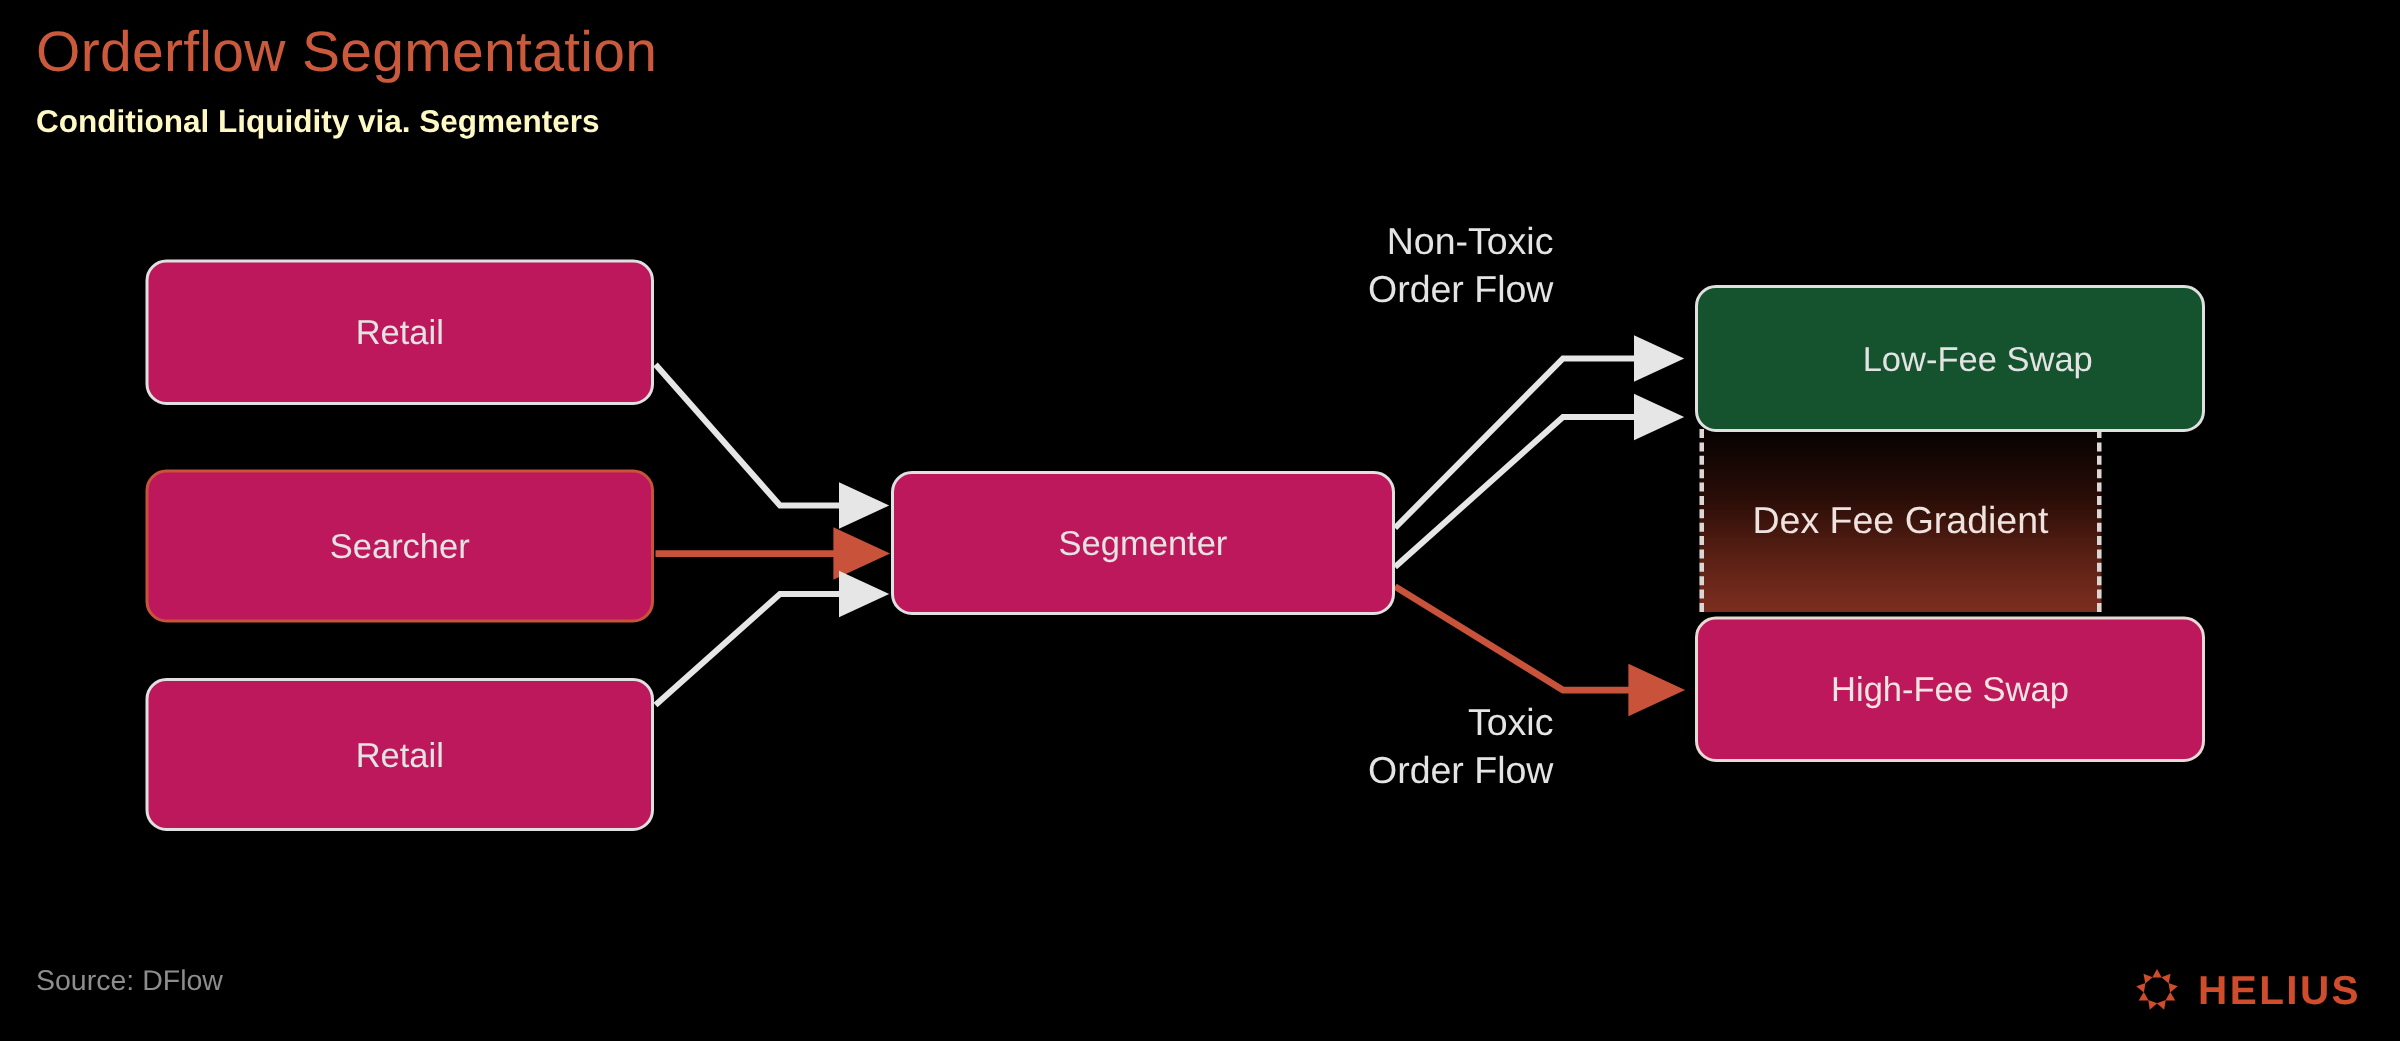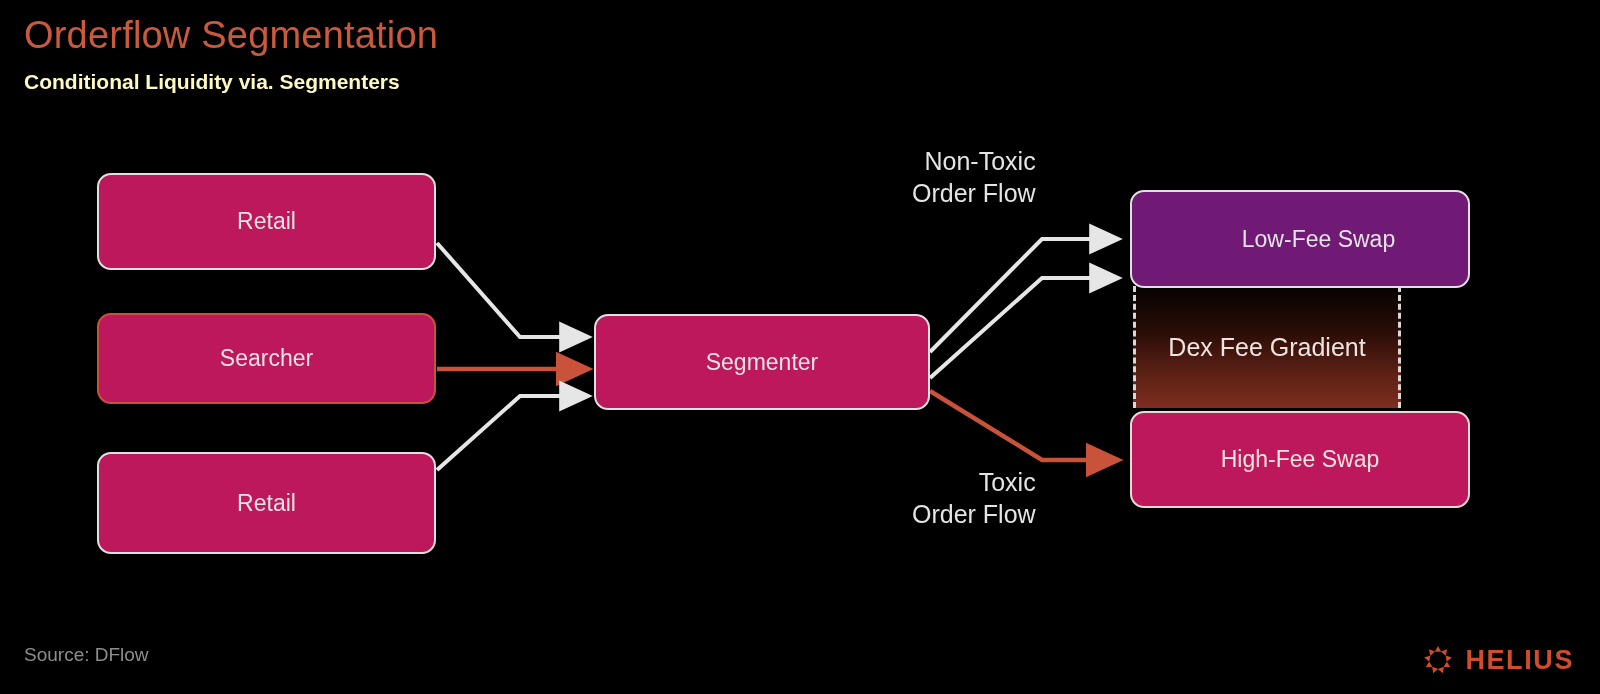--- a/index.html
+++ b/index.html
@@ -60,21 +60,21 @@
     border: 2.5px solid #e0e0e0;
     text-align: center;
     z-index: 4;
   }
   .node-searcher { border-color: #c9533a; }
   .node-highfee {
     background: #be185d;
     border-color: #eadad6;
     color: #f2e4e0;
   }
-  .node-lowfee { background: #701a75; padding-left: 37px; }
+  .node-lowfee { background: #14532d; padding-left: 37px; }
 
   .gradient-panel {
     position: absolute;
     border-left: 3px dashed #dcd6d4;
     border-right: 3px dashed #dcd6d4;
     background: linear-gradient(180deg, #050201 0%, #2a0d07 38%, #5d2115 72%, #7d2e20 100%);
     display: flex;
     align-items: center;
     justify-content: center;
     font-size: 25px;
@@ -145,21 +145,21 @@
     <path d="M930,378 L1042,278 L1118,278" fill="none" stroke="#e6e6e6" stroke-width="4" marker-end="url(#ah-white)"></path>
 
     <path d="M930,391 L1042,460 L1118,460" fill="none" stroke="#c9533a" stroke-width="4.5" marker-end="url(#ah-accent)"></path>
   </svg>
 </div>
 
 <div class="node" style="left:97px; top:173px; width:339px; height:97px;">
   <span>Retail</span>
 </div>
 
-<div class="node node-searcher" style="left:97px; top:313px; width:339px; height:91px;">
+<div class="node node-searcher" style="left:97px; top:313px; width:339px; height:102px;">
   <span>Searcher</span>
 </div>
 
 <div class="node" style="left:97px; top:452px; width:339px; height:102px;">
   <span>Retail</span>
 </div>
 
 <div class="node" style="left:594px; top:314px; width:336px; height:96px;">
   <span>Segmenter</span>
 </div>

